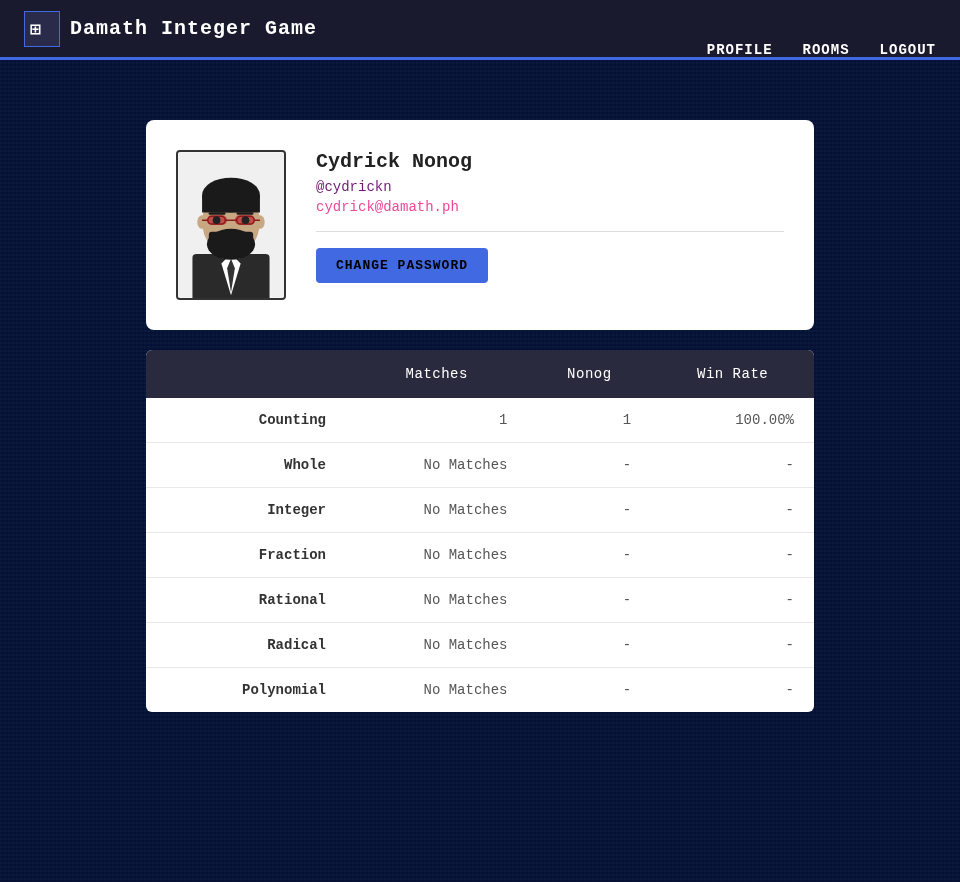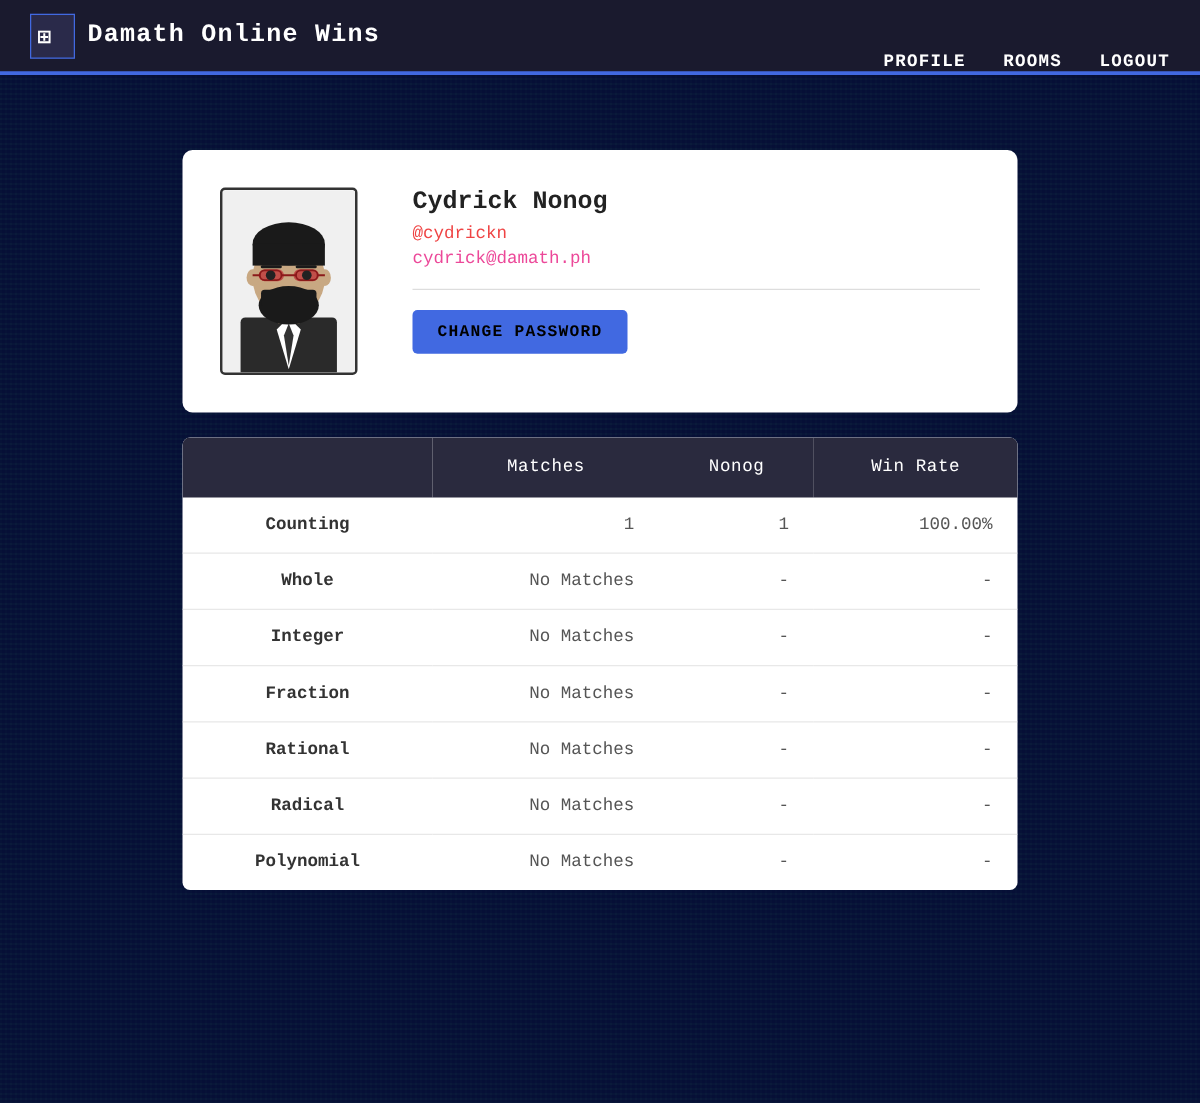--- a/index.html
+++ b/index.html
@@ -86,21 +86,21 @@
       margin: 60px auto 0 auto;
       padding: 0 16px;
     }
 
     
     .profile-card {
       background-color: #ffffff;
       border-radius: 8px;
       padding: 30px;
       display: flex;
-      gap: 44px;
+      gap: 30px;
       align-items: flex-start;
       margin-bottom: 20px;
     }
 
     .avatar-container {
       width: 110px;
       height: 150px;
       border: 2px solid #333;
       border-radius: 4px;
       overflow: hidden;
@@ -123,21 +123,21 @@
 
     .profile-name {
       font-size: 20px;
       font-weight: bold;
       color: #222;
       margin-bottom: 6px;
       font-family: 'Courier New', Courier, monospace;
     }
 
     .profile-username {
-      color: #ef4444;
+      color: #701a75;
       font-size: 14px;
       margin-bottom: 4px;
       font-family: 'Courier New', Courier, monospace;
     }
 
     .profile-email {
       color: #ec4899;
       font-size: 14px;
       margin-bottom: 16px;
       font-family: 'Courier New', Courier, monospace;
@@ -204,21 +204,21 @@
       border-bottom: none;
     }
 
     .stats-table tbody td {
       padding: 14px 20px;
       font-size: 14px;
       color: #333;
     }
 
     .stats-table tbody td:first-child {
-      text-align: center;
+      text-align: right;
     }
 
     .stats-table tbody td:not(:first-child) {
       text-align: right;
       color: #555;
     }
 
     .row-label {
       color: #4169e1;
       font-weight: bold;
@@ -228,21 +228,21 @@
 </head>
 <body>
 
 <nav class="navbar">
   <div class="navbar-brand">
     <div class="brand-icon">
       <svg width="28" height="28" viewBox="0 0 28 28" fill="none" xmlns="http://www.w3.org/2000/svg">
         <text x="2" y="20" font-size="18" fill="white" font-family="monospace">⊞</text>
       </svg>
     </div>
-    <span>Damath Online Wins</span>
+    <span>Damath Integer Game</span>
   </div>
   <div class="navbar-nav">
     <a class="nav-link">PROFILE</a>
     <a class="nav-link">ROOMS</a>
     <a class="nav-link">LOGOUT</a>
   </div>
 </nav>
 
 <div class="main-content">
 

